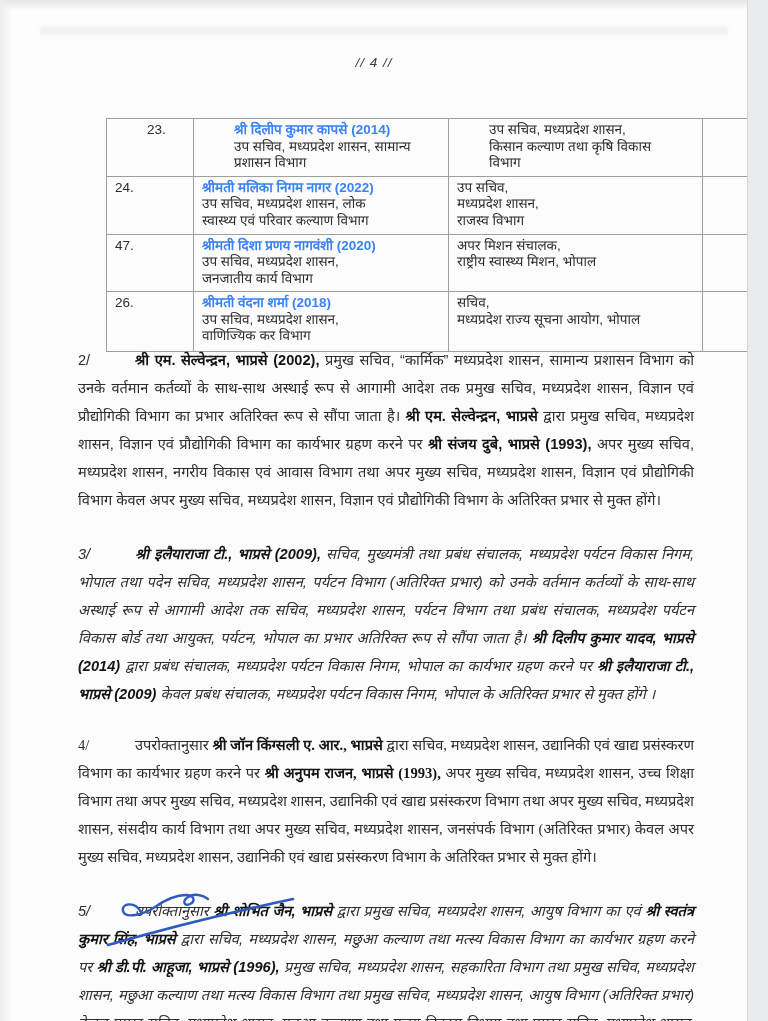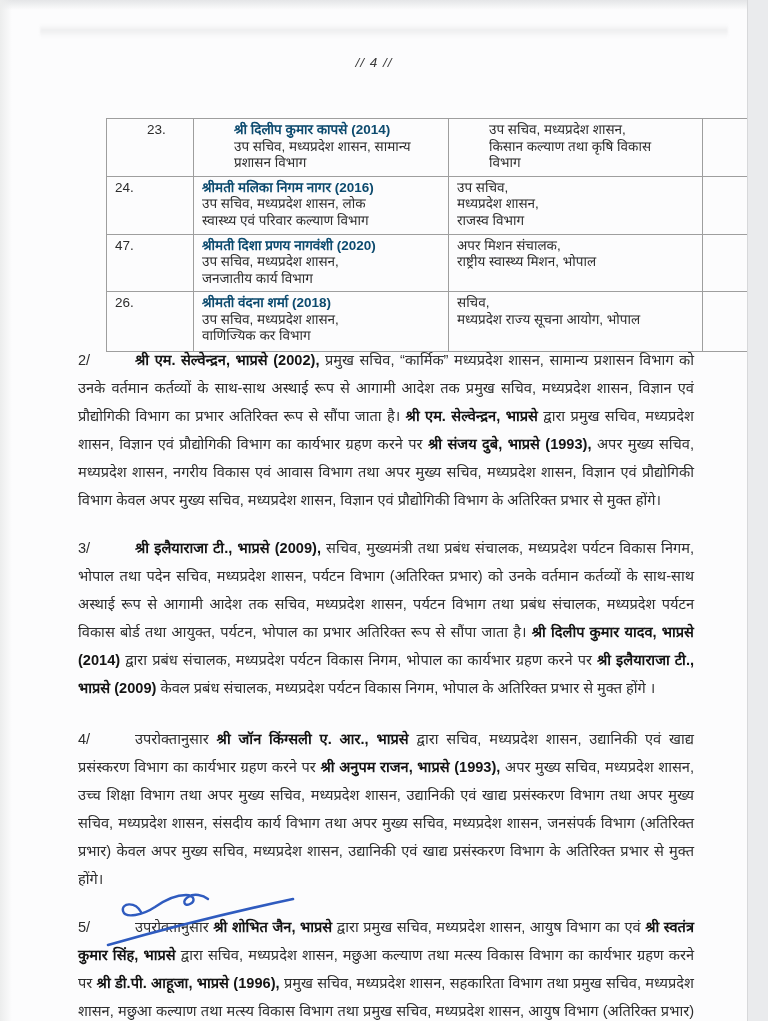--- a/index.html
+++ b/index.html
@@ -39,34 +39,34 @@
     border-collapse:collapse;table-layout:fixed;
     font-size:13.5px;line-height:16.5px;color:#2c2c2c;
   }
   table.officers td{
     border:1px solid #9e9e9e;vertical-align:top;padding:3px 6px 4px 8px;
   }
   td.c-sno{width:40px;padding-left:7px;}
   td.c-officer{width:208px;}
   td.c-charge{width:207px;}
   td.c-remarks{width:129px;text-align:center;}
-  .name-line{font-weight:700;color:#0c4a6e;}
+  .name-line{font-weight:700;color:#3b82f6;}
   tr.r1 td{height:48px;padding-left:40px;}
   tr.r2 td{height:50px;margin-top:12px;}
   tr.r3 td{height:41px;}
   tr.r4 td{height:52px;}
   
   .paras{
     position:absolute;left:78px;top:346px;width:616px;
     font-size:14.6px;line-height:28px;color:#2d2d2d;
     text-align:justify;
   }
   .para{margin:0 0 13px 0;}
-  .para.gap-lg{margin-top:23px;}
-  .para.gap-md{margin-top:20px;}
+  .para.gap-lg{margin-top:23px;font-family:Liberation Serif, serif;}
+  .para.gap-md{margin-top:26px;font-style:italic;}
   .para b{color:#141414;}
   .para-num{display:inline-block;width:57px;font-weight:400;}
   
   .signature{
     position:absolute;left:95px;top:882px;width:212px;height:68px;
   }
 </style>
 </head>
 <body>
 
@@ -91,21 +91,21 @@
             <div class="cell-line">किसान कल्याण तथा कृषि विकास</div>
             <div class="cell-line">विभाग</div>
           </td>
           <td class="c-remarks">
             <div class="cell-line">-</div>
           </td>
         </tr>
         <tr class="r2">
           <td class="c-sno">24.</td>
           <td class="c-officer">
-            <div class="name-line">श्रीमती मलिका निगम नागर (2016)</div>
+            <div class="name-line">श्रीमती मलिका निगम नागर (2022)</div>
             <div class="cell-line">उप सचिव, मध्यप्रदेश शासन, लोक</div>
             <div class="cell-line">स्वास्थ्य एवं परिवार कल्याण विभाग</div>
           </td>
           <td class="c-charge">
             <div class="cell-line">उप सचिव,</div>
             <div class="cell-line">मध्यप्रदेश शासन,</div>
             <div class="cell-line">राजस्व विभाग</div>
           </td>
           <td class="c-remarks">
             <div class="cell-line">-</div>

